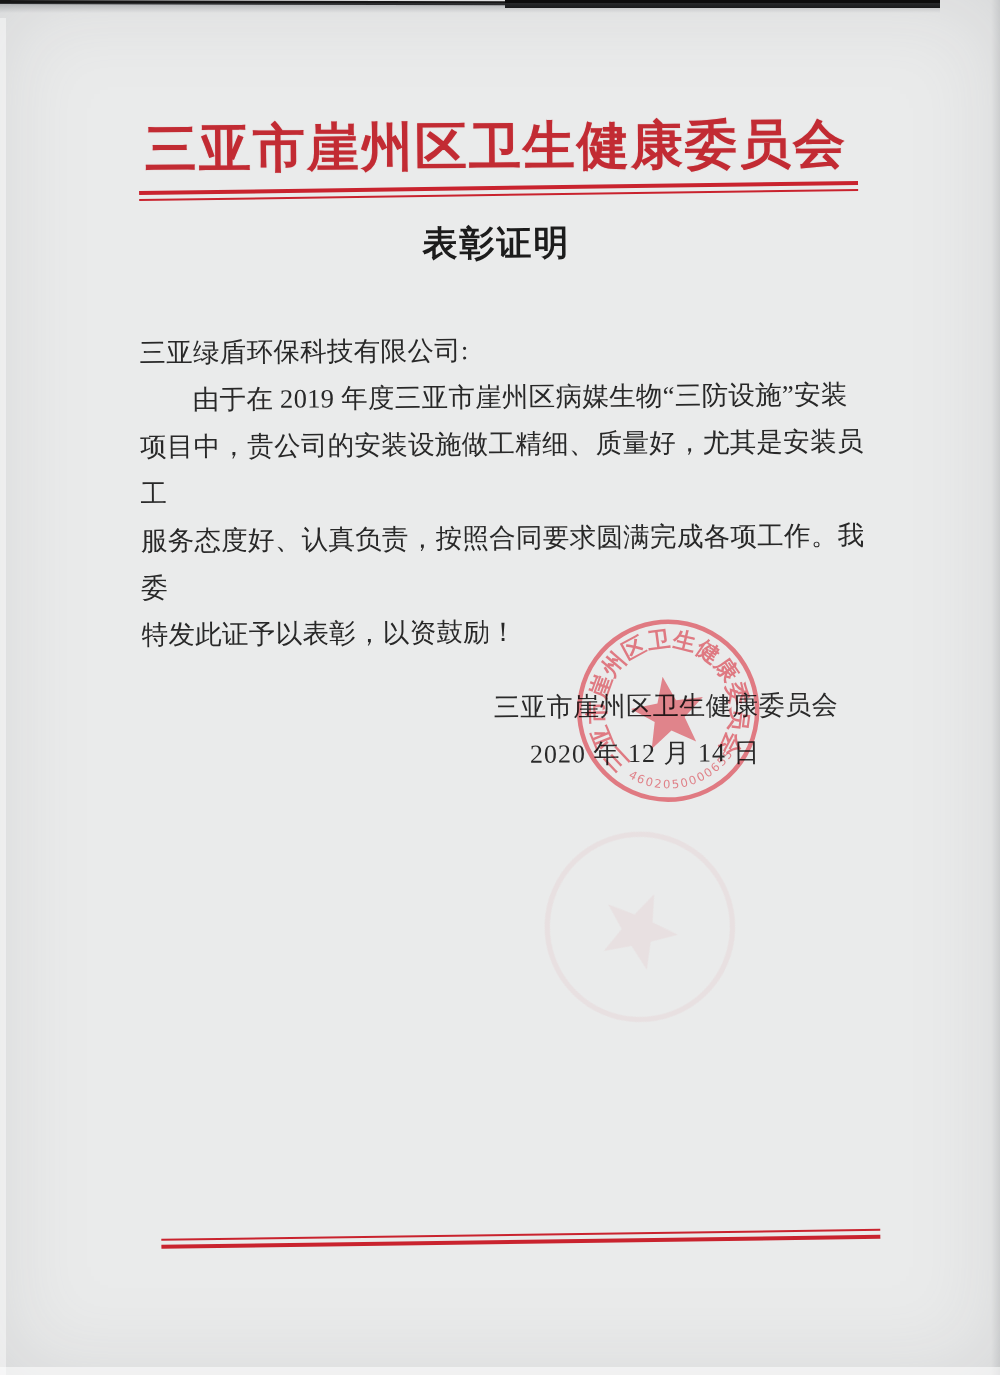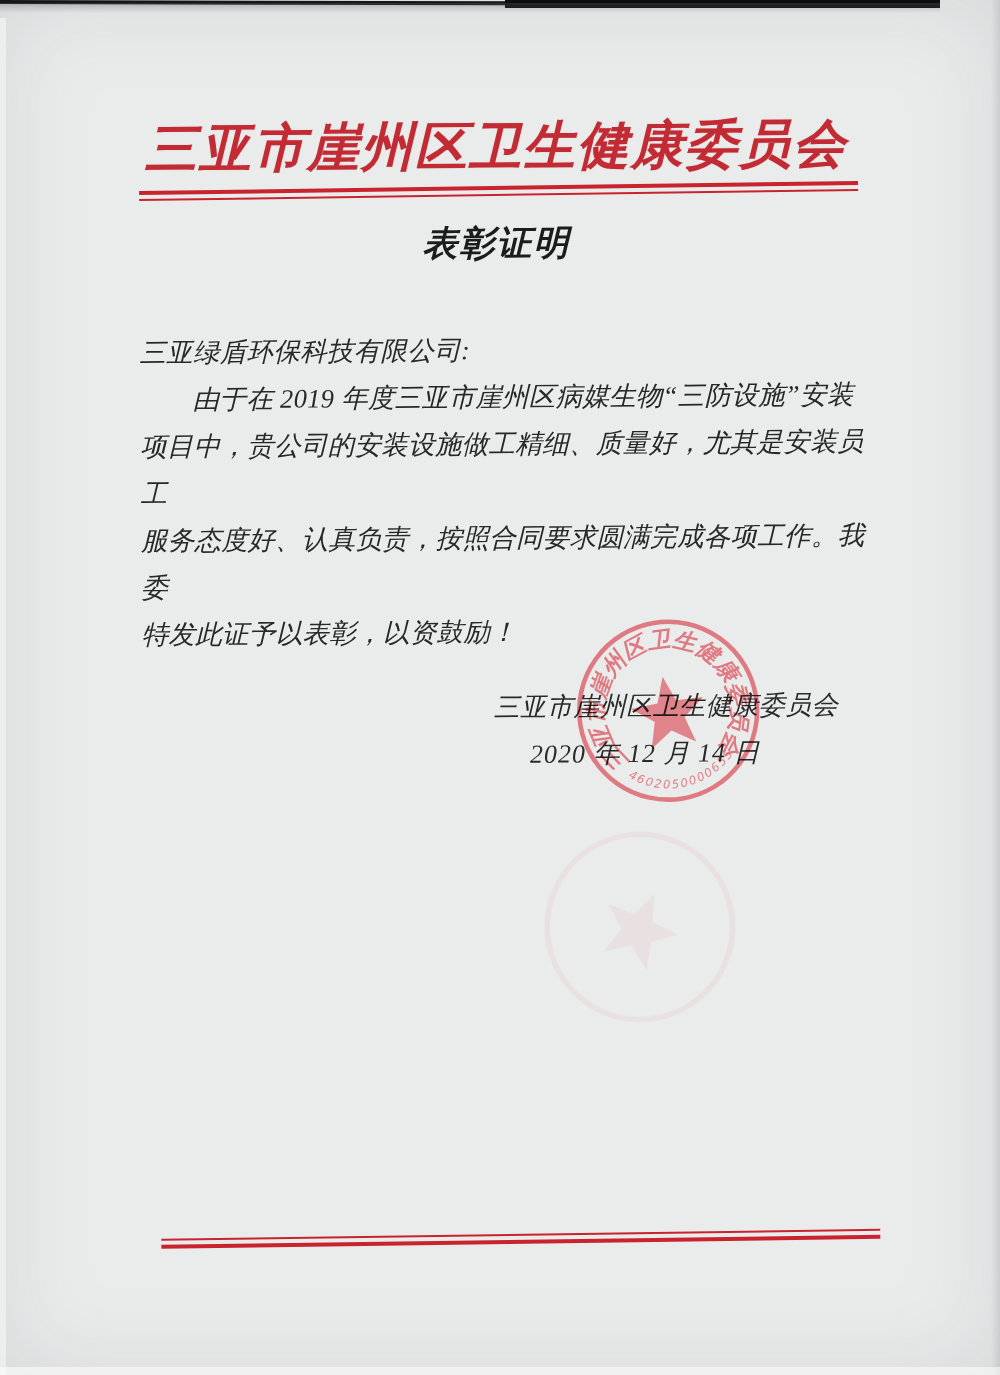--- a/index.html
+++ b/index.html
@@ -3,21 +3,20 @@
 <meta charset="utf-8">
 <style>
   html,body{margin:0;padding:0;background:#555;}
   .page{
     position:relative;
     width:1000px;height:1375px;
     background:#eaebeb;
     overflow:hidden;
     font-family:"Liberation Serif","DejaVu Serif",serif;
     box-shadow:inset 0 0 90px rgba(120,120,125,0.18);
-    font-style:italic;
   }
   
   .edge-top-left{position:absolute;top:0;left:0;width:520px;height:4px;background:#161616;transform:rotate(0.15deg);transform-origin:left top;}
   .edge-top-right{position:absolute;top:0;left:505px;width:435px;height:8px;background:#0c0c0c;}
   .edge-top-shadow{position:absolute;top:3px;left:0;width:940px;height:10px;background:linear-gradient(to bottom,rgba(90,95,100,0.35),rgba(90,95,100,0));}
   .edge-right{position:absolute;top:0;right:0;bottom:0;width:9px;background:linear-gradient(to right,rgba(0,0,0,0),rgba(70,75,80,0.12));}
   .edge-bottom{position:absolute;left:0;right:0;bottom:0;height:8px;background:rgba(255,255,255,0.55);}
   .edge-left{position:absolute;left:0;top:18px;bottom:0;width:6px;background:rgba(255,255,255,0.45);}
 
   .content{position:absolute;inset:0;transform:rotate(-0.45deg);color:#262626;}

